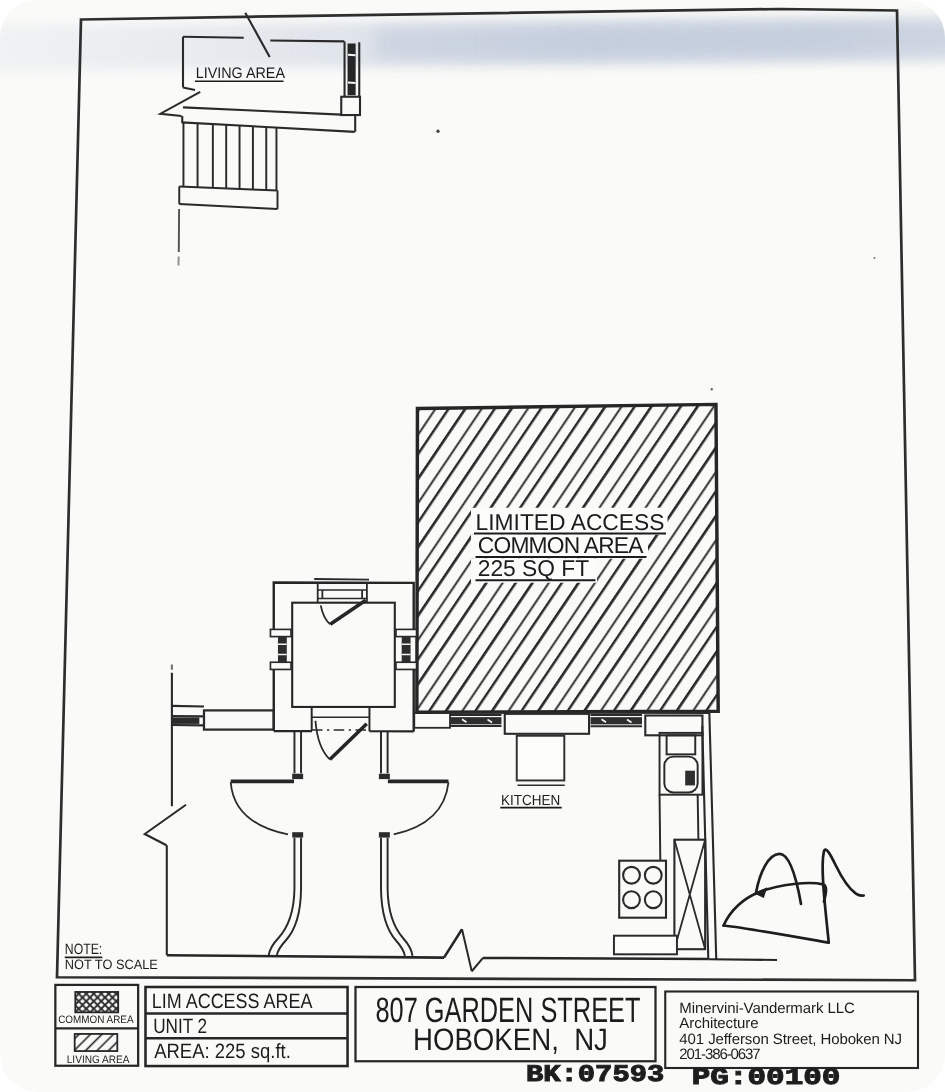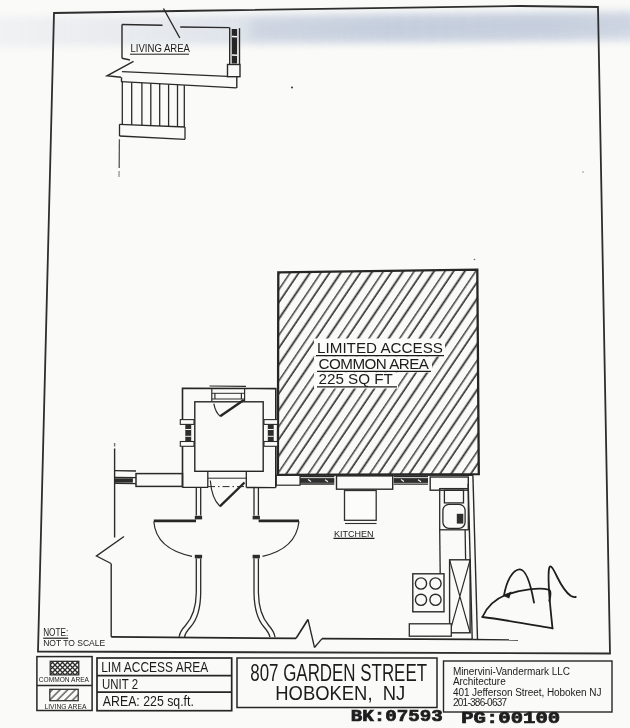--- a/index.html
+++ b/index.html
@@ -1,16 +1,16 @@
 <!DOCTYPE html>
 <html><head>
 <meta charset="utf-8">
 <style>
 html,body{margin:0;padding:0;background:#ffffff;}
-#page{position:relative;width:630px;height:728px;background:#fafaf8;overflow:hidden;font-family:"Liberation Sans",sans-serif;}
+#page{position:relative;width:630px;height:728px;background:#fafaf8;overflow:hidden;font-family:"Liberation Sans",sans-serif;border-radius:25px;}
 #band{position:absolute;left:-10px;top:14px;width:660px;height:30px;
 background:linear-gradient(to right, rgba(168,182,206,0.12) 0%, rgba(168,182,206,0.24) 25%, rgba(160,176,204,0.44) 60%, rgba(170,184,208,0.48) 85%, rgba(183,194,216,0.40) 100%);
 filter:blur(3.5px);transform:rotate(-0.55deg);}
 #band2{position:absolute;left:250px;top:17px;width:390px;height:20px;background:rgba(150,168,198,0.24);filter:blur(6px);transform:rotate(-0.7deg);}
 svg{position:absolute;left:0;top:0;filter:blur(0.28px);}
 text{fill:#1c1c1c;}
 </style>
 </head>
 <body>
 <div id="page">

